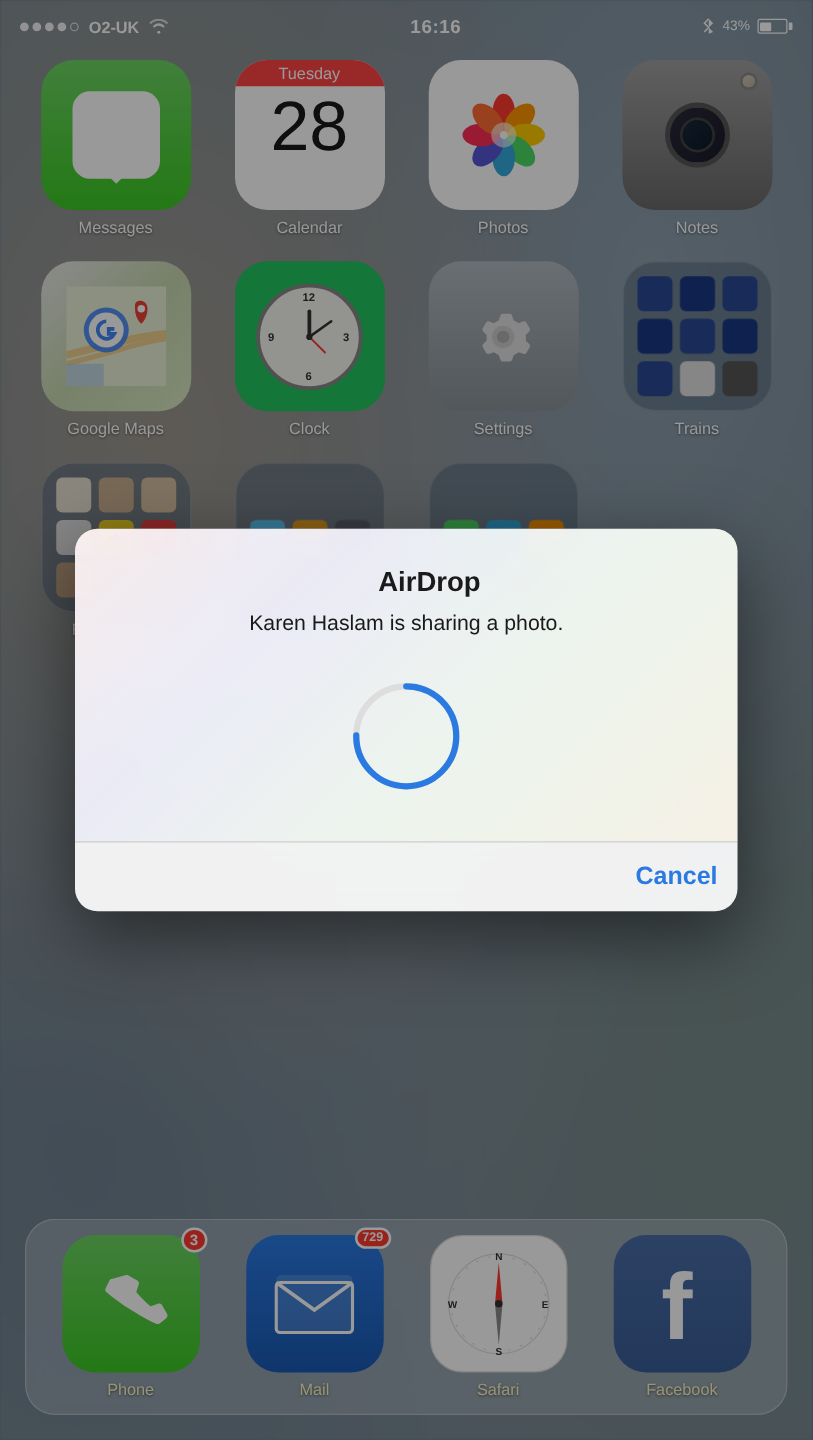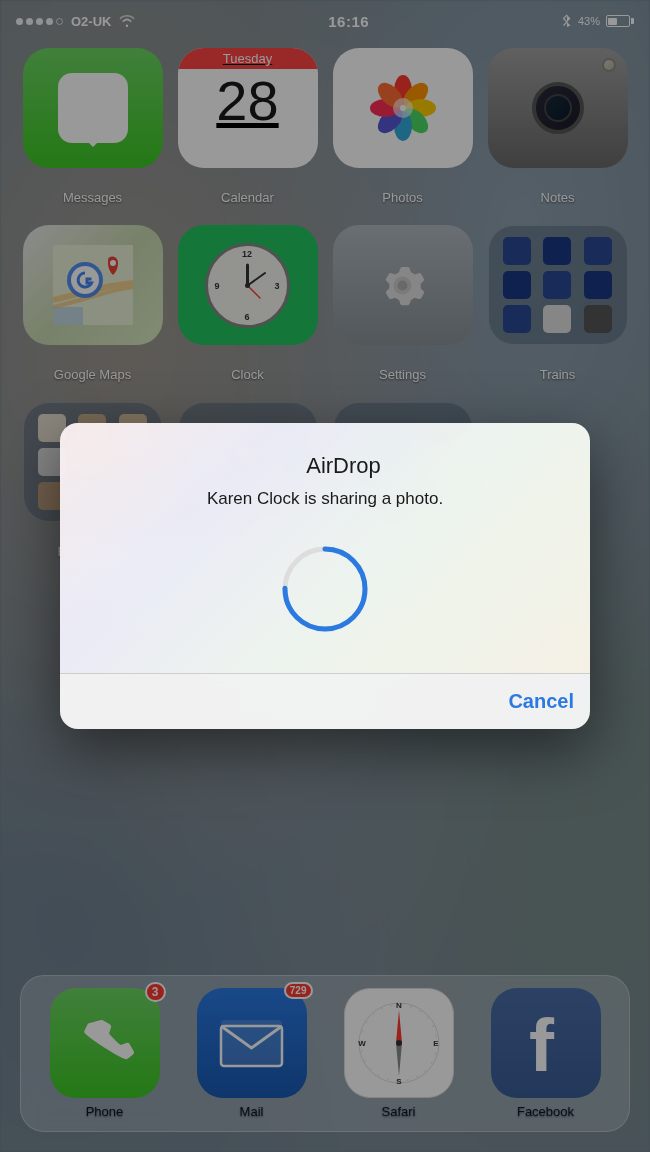--- a/index.html
+++ b/index.html
@@ -137,37 +137,35 @@
 
     .app-item {
       display: flex;
       flex-direction: column;
       align-items: center;
       gap: 6px;
       cursor: pointer;
     }
 
     .app-icon {
-      width: 140px;
+      width: 120px;
       height: 120px;
       border-radius: 26px;
       display: flex;
       align-items: center;
       justify-content: center;
       position: relative;
       overflow: hidden;
-      text-decoration: underline;
     }
 
     .app-label {
       color: white;
       font-size: 13px;
       text-align: center;
       text-shadow: 0 1px 2px rgba(0,0,0,0.5);
-      margin-top: 16px;
     }
 
     
     .icon-messages {
       background: linear-gradient(180deg, #6dd563 0%, #3cc924 100%);
     }
 
     
     .icon-calendar {
       background: white;
@@ -265,21 +263,21 @@
         rgba(220,255,220,0.2) 60%,
         rgba(255,240,200,0.3) 100%);
       display: flex;
       flex-direction: column;
       align-items: center;
       gap: 20px;
     }
 
     .dialog-title {
       font-size: 22px;
-      font-weight: 400;
+      font-weight: 700;
       color: #1a1a1a;
       text-align: right;
       margin-left: 37px;
     }
 
     .dialog-message {
       font-size: 17px;
       color: #1a1a1a;
       text-align: center;
       margin-top: -10px;
@@ -381,21 +379,21 @@
       border-radius: 10px;
       font-size: 12px;
       font-weight: 700;
       padding: 1px 5px;
       min-width: 20px;
       text-align: center;
       border: 2px solid white;
     }
 
     .dock-label {
-      color: #0f172a;
+      color: #fef9c3;
       font-size: 13px;
       text-align: center;
       text-shadow: 0 1px 2px rgba(0,0,0,0.5);
     }
 
     
     .page-dots {
       display: flex;
       justify-content: center;
       gap: 8px;
@@ -730,21 +728,21 @@
       <span class="dock-label">Facebook</span>
     </div>
 
   </div>
 </div>
 
 <div class="overlay-backdrop">
   <div class="airdrop-dialog">
     <div class="dialog-content">
       <div class="dialog-title">AirDrop</div>
-      <div class="dialog-message">Karen Clock is sharing a photo.</div>
+      <div class="dialog-message">Karen Haslam is sharing a photo.</div>
 
       <div class="spinner-container">
         <svg class="spinner-svg" viewBox="0 0 100 100">
           <circle class="spinner-track" cx="50" cy="50" r="40"></circle>
           <circle class="spinner-progress" cx="50" cy="50" r="40"></circle>
         </svg>
       </div>
     </div>
 
     <div class="dialog-separator"></div>

